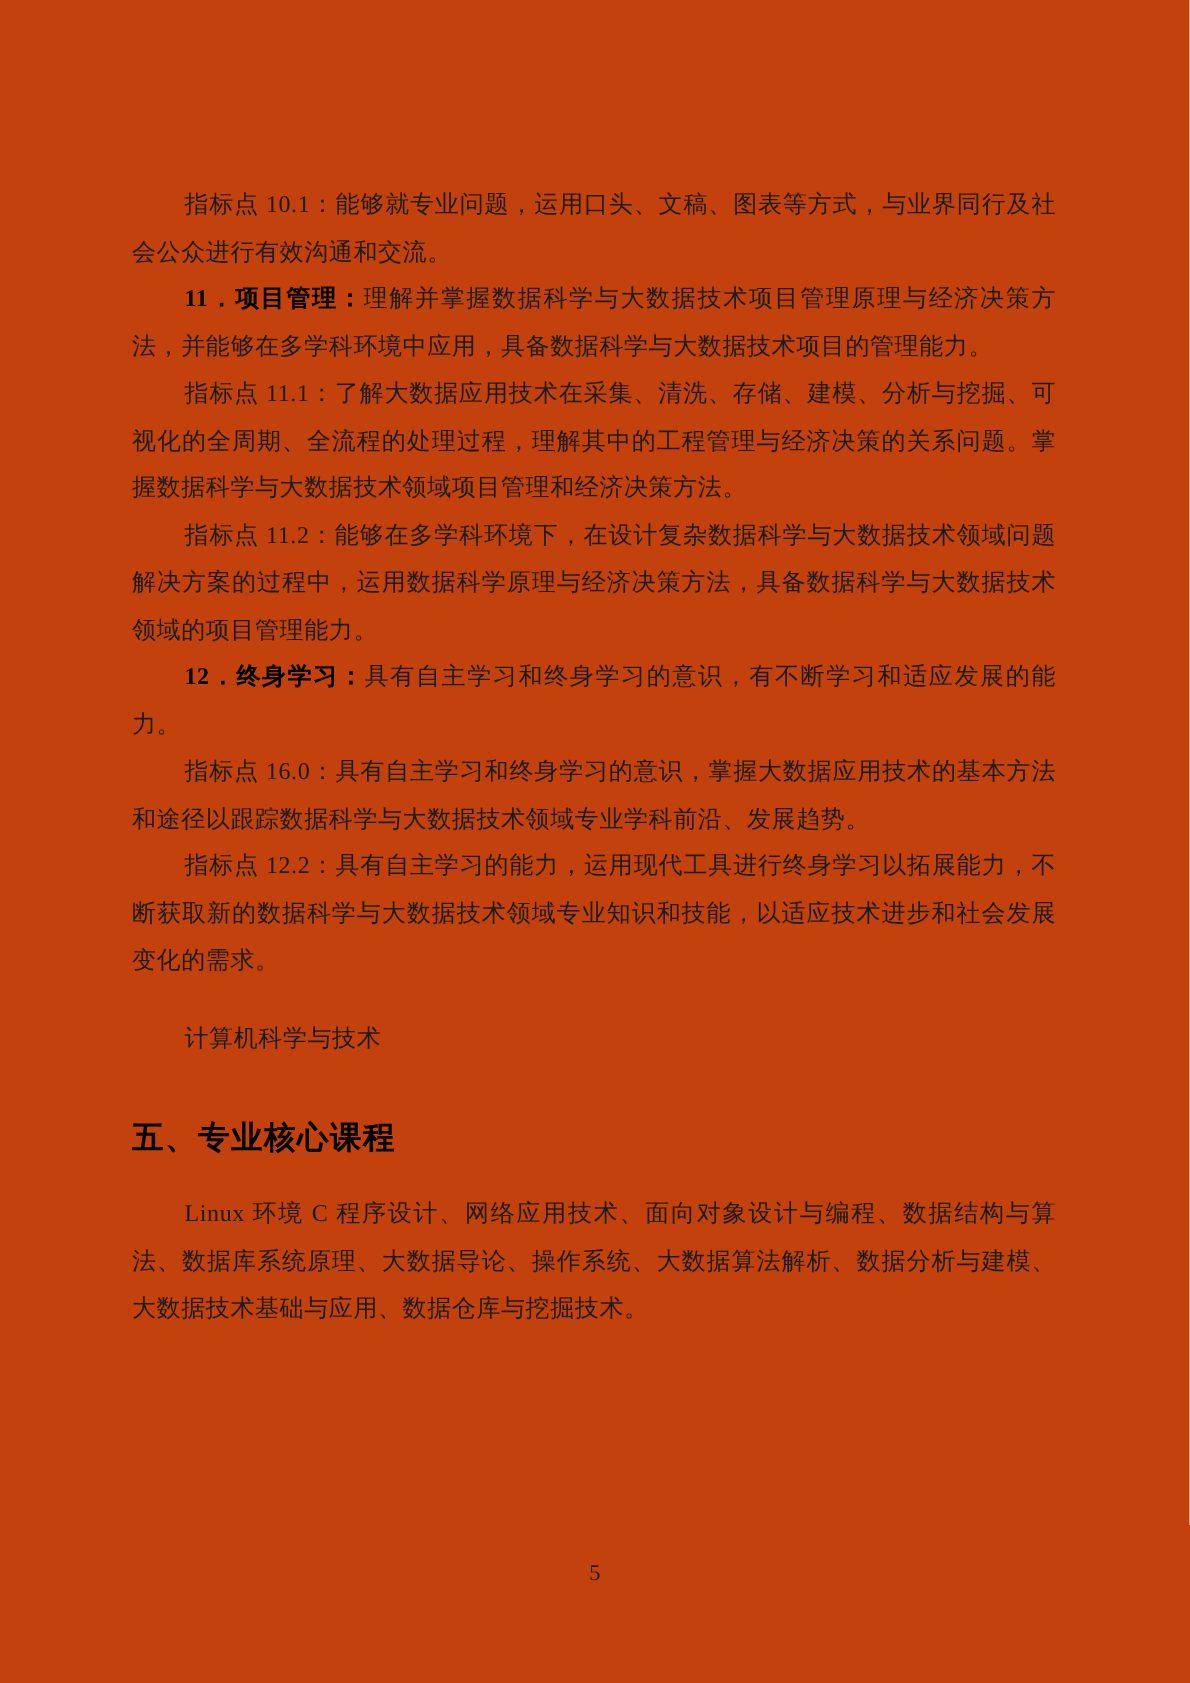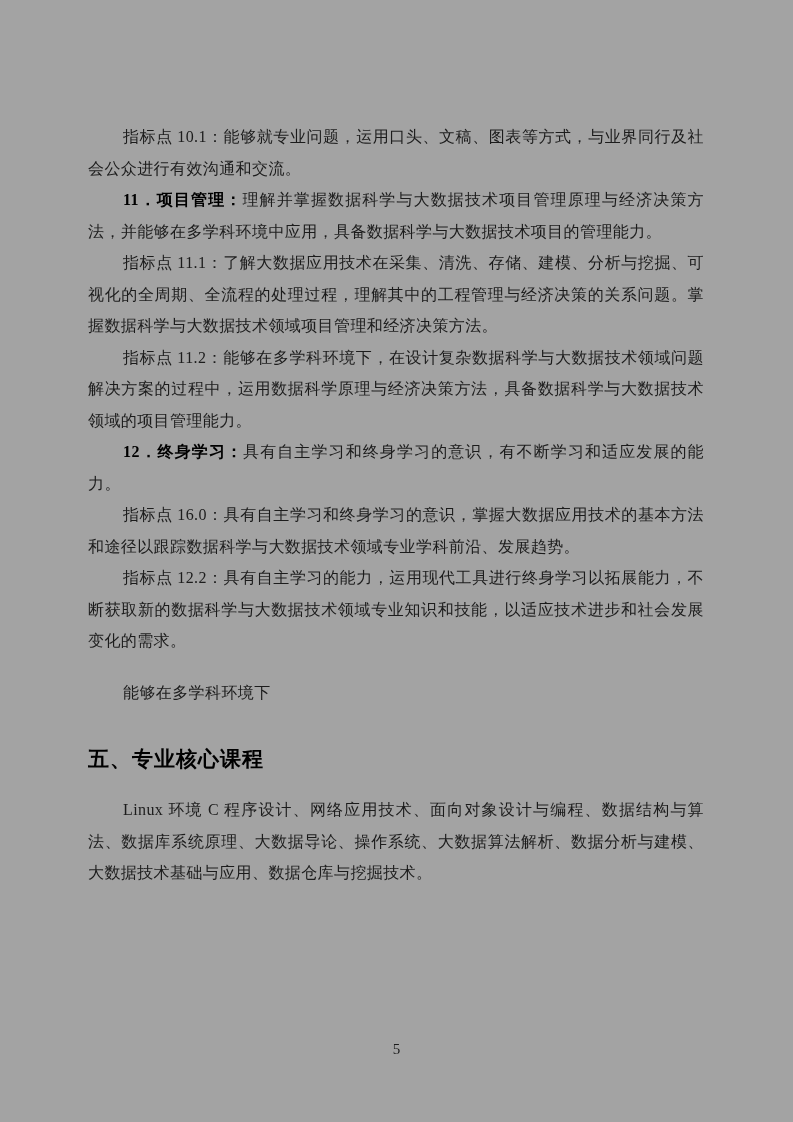--- a/index.html
+++ b/index.html
@@ -4,21 +4,21 @@
 <style>
   html, body {
     margin: 0;
     padding: 0;
     background: #ffffff;
   }
   .page {
     position: relative;
     width: 793px;
     height: 1122px;
-    background: #a3a3a3;
+    background: #c2410c;
     overflow: hidden;
     color: #1c1c1c;
     font-family: "Liberation Serif", "DejaVu Serif", serif;
   }
   .content {
     position: absolute;
     left: 88px;
     top: 121px;
     width: 616px;
   }
@@ -76,21 +76,21 @@
 
     <p class="body-para"><span class="lead"></span><span>指标点 11.2：能够在多学科环境下，在设计复杂数据科学与大数据技术领域问题解决方案的过程中，运用数据科学原理与经济决策方法，具备数据科学与大数据技术领域的项目管理能力。</span></p>
 
     <p class="body-para"><span class="lead">12．终身学习：</span><span>具有自主学习和终身学习的意识，有不断学习和适应发展的能力。</span></p>
 
     <p class="body-para"><span class="lead"></span><span>指标点 16.0：具有自主学习和终身学习的意识，掌握大数据应用技术的基本方法和途径以跟踪数据科学与大数据技术领域专业学科前沿、发展趋势。</span></p>
 
     <p class="body-para"><span class="lead"></span><span>指标点 12.2：具有自主学习的能力，运用现代工具进行终身学习以拓展能力，不断获取新的数据科学与大数据技术领域专业知识和技能，以适应技术进步和社会发展变化的需求。</span></p>
 
 
-    <p class="body-para section-body">能够在多学科环境下</p>
+    <p class="body-para section-body">计算机科学与技术</p>
 
     <h2 class="section-heading second">五、专业核心课程</h2>
 
     <p class="body-para section-body">Linux 环境 C 程序设计、网络应用技术、面向对象设计与编程、数据结构与算法、数据库系统原理、大数据导论、操作系统、大数据算法解析、数据分析与建模、大数据技术基础与应用、数据仓库与挖掘技术。</p>
 
   </div>
 
   <div class="page-number">5</div>
 </div>
 

